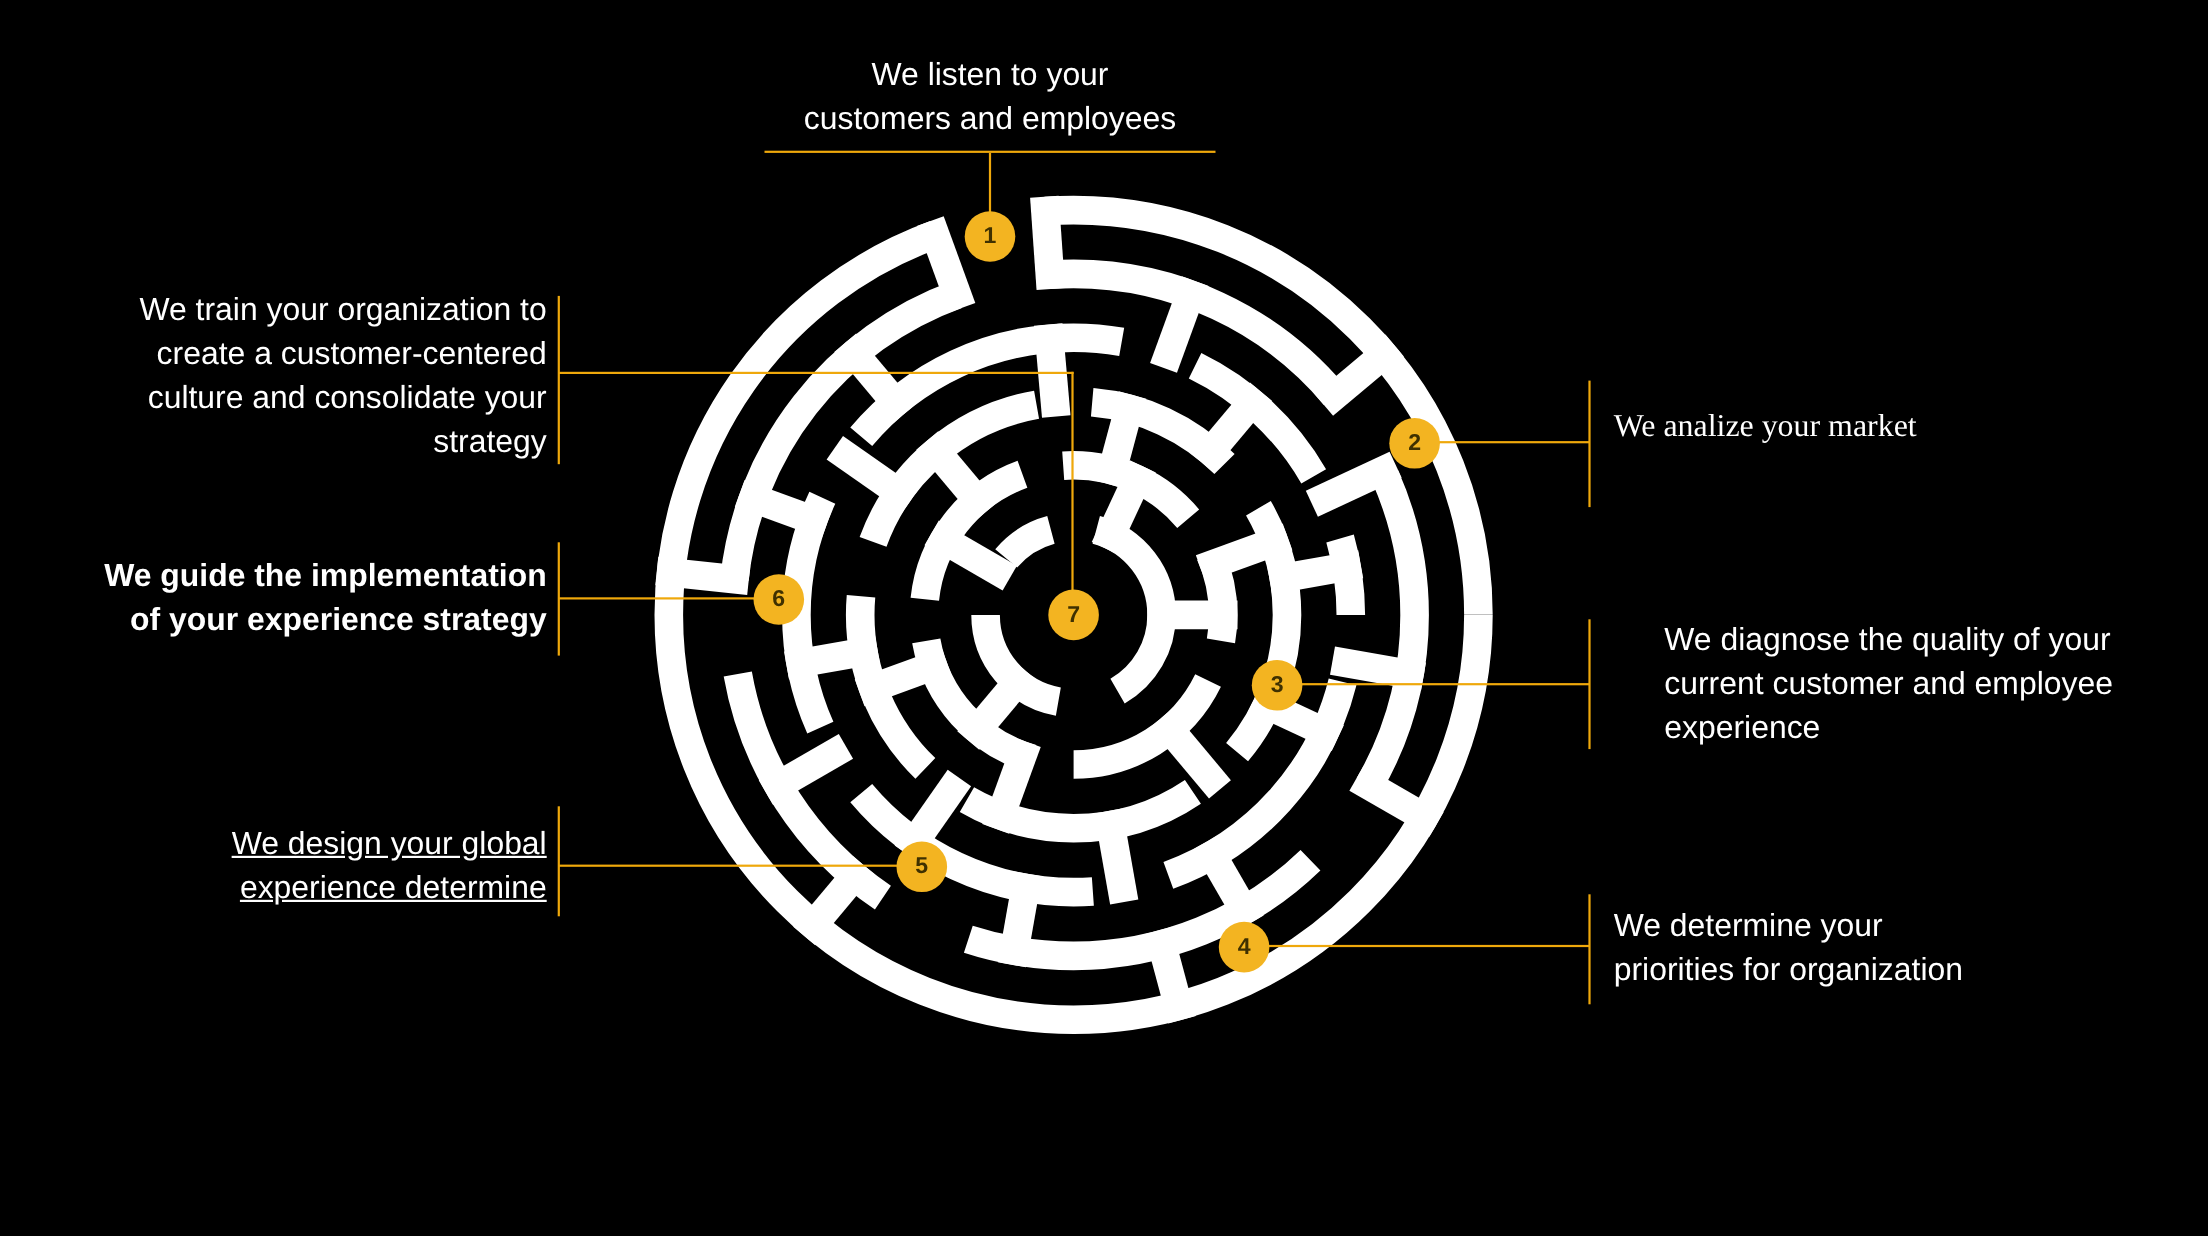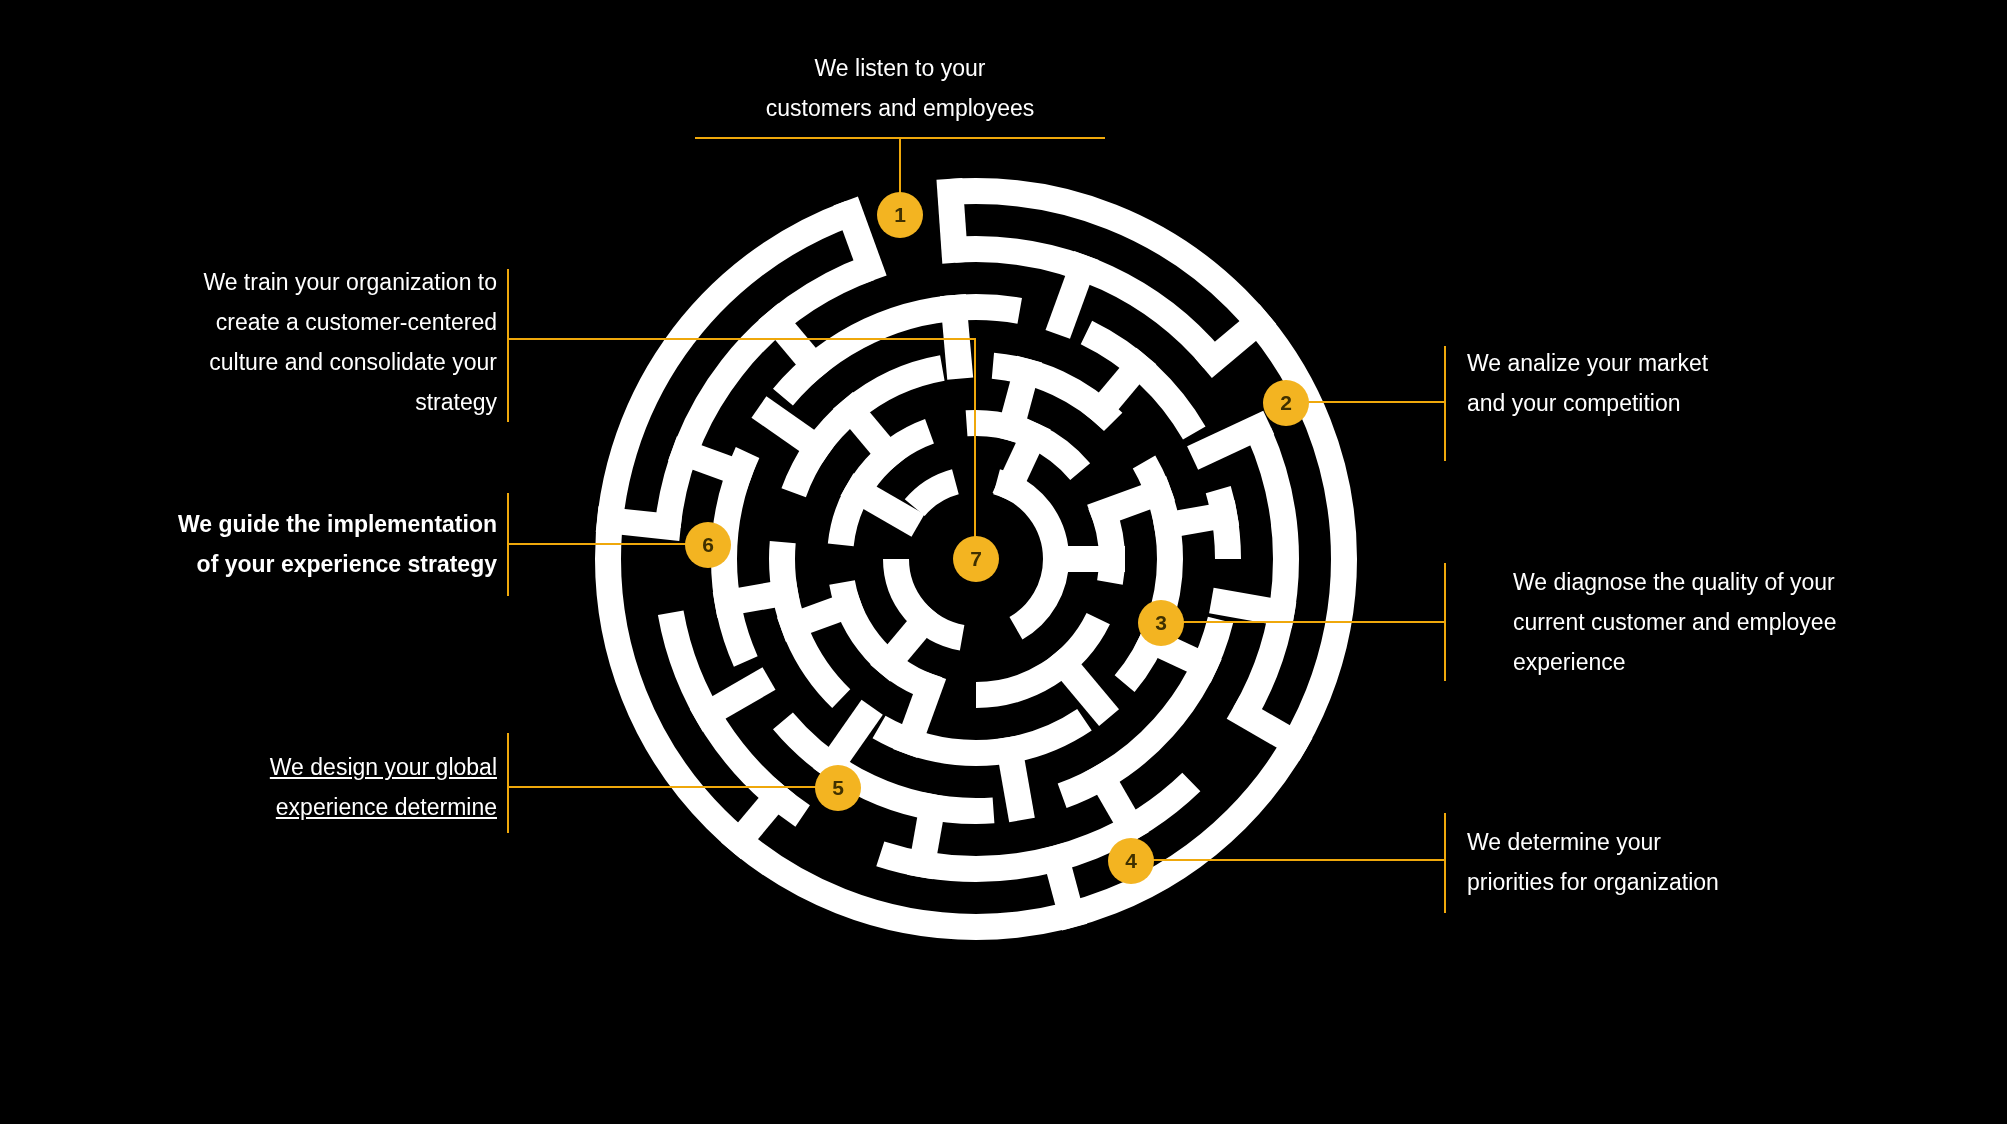--- a/index.html
+++ b/index.html
@@ -1,39 +1,39 @@
 <!DOCTYPE html>
 <html style="--bg: #000000; --accent: #EFA80B; --badge: #F3B421; --badgeText: #3F3000; --text: #FFFFFF;"><head>
 <meta charset="utf-8">
 <style>
   html,body{margin:0;padding:0;background:#000;}
   .canvas{
     position:relative;width:2007px;height:1124px;background:var(--bg,#000);
     overflow:hidden;font-family:"Liberation Sans",sans-serif;
   }
-  .label{position:absolute;color:var(--text,#fff);font-size:23px;line-height:40px;z-index:4;}
+  .label{position:absolute;color:var(--text,#fff);font-size:29px;line-height:40px;z-index:4;}
   .label span{display:block;}
   .align-right{text-align:right;}
   .align-center{text-align:center;}
   .cline{position:absolute;background:var(--accent,#EFA80B);z-index:2;}
   .badge{
     position:absolute;width:46px;height:46px;border-radius:50%;
     background:var(--badge,#F3B421);color:var(--badgeText,#3F3000);
     display:flex;align-items:center;justify-content:center;
     font-size:21px;font-weight:600;z-index:3;
   }
   #maze{position:absolute;left:566px;top:149px;width:820px;height:820px;z-index:1;}
 
   
   .l1{left:650px;top:48px;width:500px;}
   .u1{left:695px;top:137px;width:410px;height:2px;}
   .v1{left:899px;top:139px;width:2px;height:55px;}
   .b1{left:877px;top:192px;}
   
-  .l2{left:1467px;top:343px;width:500px;}
+  .l2{left:1467px;top:367px;width:500px;font-family:Liberation Serif, serif;}
   .h2{left:1308px;top:401px;width:137px;height:2px;}
   .v2{left:1444px;top:346px;width:2px;height:115px;}
   .b2{left:1263px;top:380px;}
   
   .l3{left:1467px;top:562px;width:530px;margin-left:46px;}
   .h3{left:1183px;top:621px;width:262px;height:2px;}
   .v3{left:1444px;top:563px;width:2px;height:118px;}
   .b3{left:1138px;top:600px;}
   
   .l4{left:1467px;top:822px;width:500px;}
@@ -107,21 +107,20 @@
   <div class="label align-center l1">
     <span>We listen to your</span>
     <span>customers and employees</span>
   </div>
   <div class="cline u1"></div>
   <div class="cline v1"></div>
   <div class="badge b1">1</div>
 
   <div class="label l2">
     <span>We analize your market</span>
-    <span>and your competition</span>
   </div>
   <div class="cline h2"></div>
   <div class="cline v2"></div>
   <div class="badge b2">2</div>
 
   <div class="label l3">
     <span>We diagnose the quality of your</span>
     <span>current customer and employee</span>
     <span>experience</span>
   </div>

